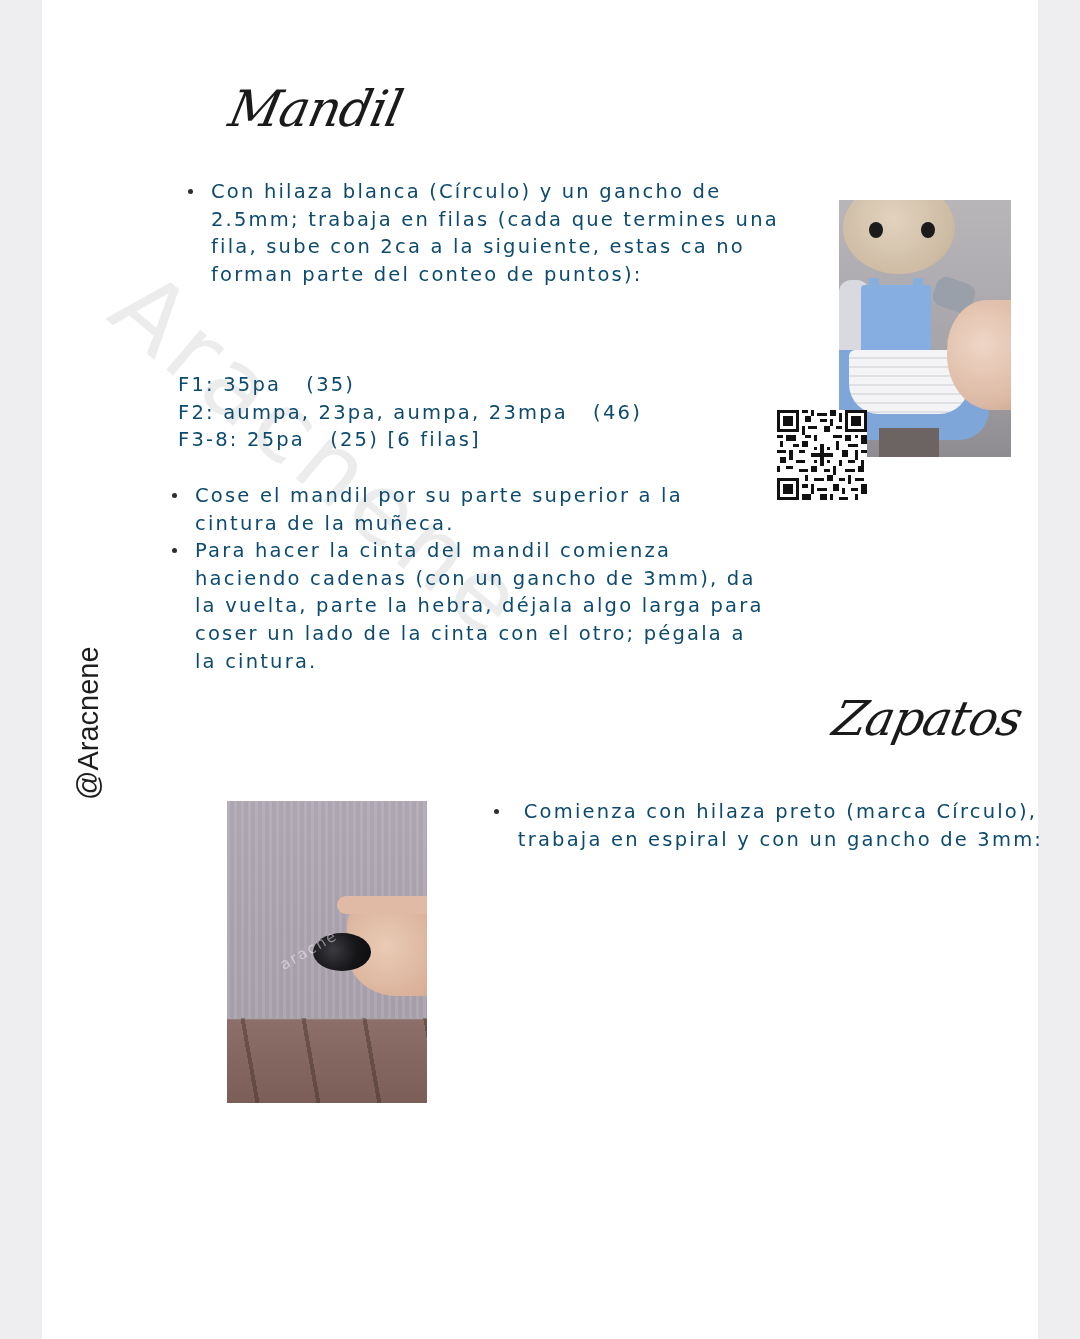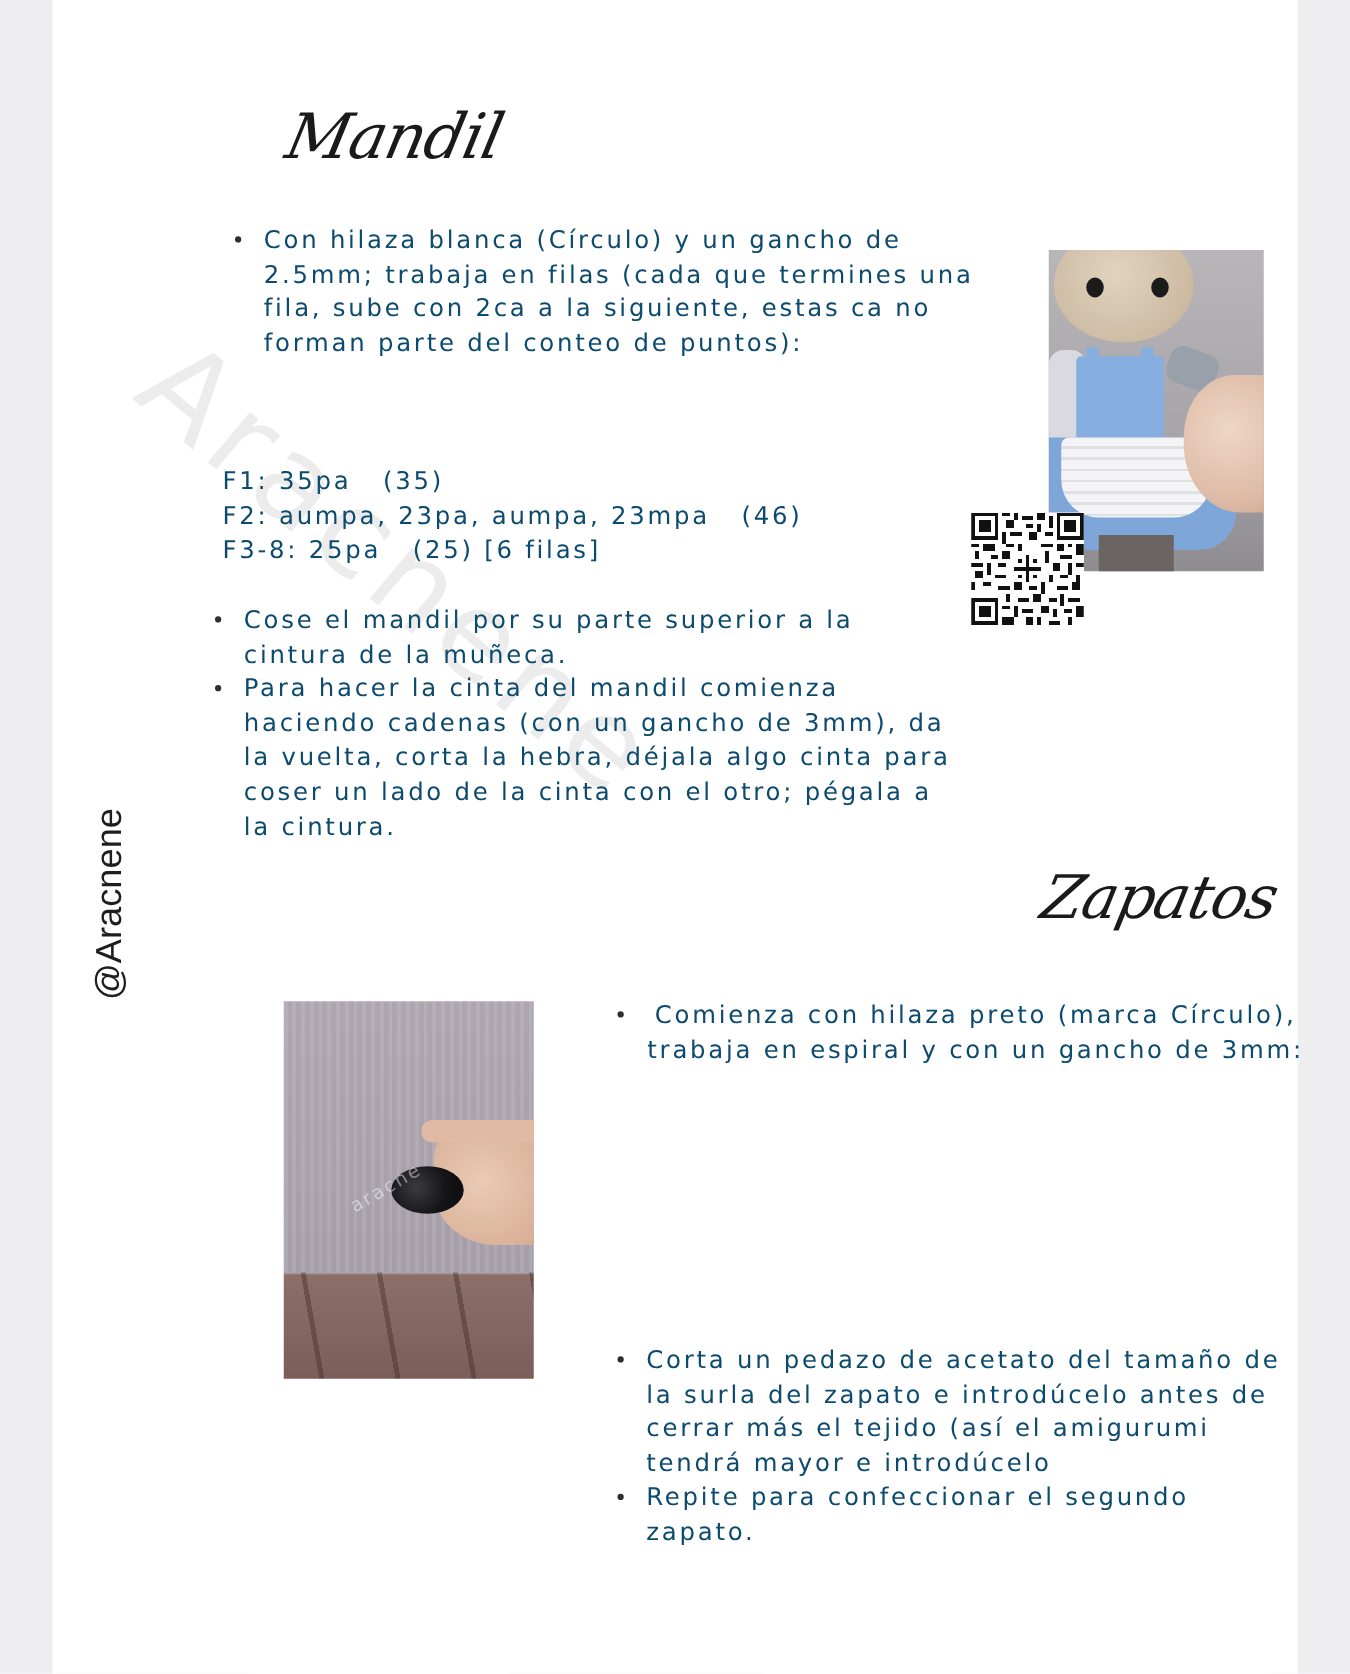--- a/index.html
+++ b/index.html
@@ -184,21 +184,21 @@
 
   <div id="mandil-rows" class="text-block">
     <div class="row-line">F1: 35pa   (35)</div>
     <div class="row-line">F2: aumpa, 23pa, aumpa, 23mpa   (46)</div>
     <div class="row-line">F3-8: 25pa   (25) [6 filas]</div>
   </div>
 
   <div id="mandil-finish" class="text-block">
     <ul class="bullets">
       <li>Cose el mandil por su parte superior a la cintura de la muñeca.</li>
-      <li>Para hacer la cinta del mandil comienza haciendo cadenas (con un gancho de 3mm), da la vuelta, corta la hebra, déjala algo cinta para coser un lado de la cinta con el otro; pégala a la cintura.</li>
+      <li>Para hacer la cinta del mandil comienza haciendo cadenas (con un gancho de 3mm), da la vuelta, parte la hebra, déjala algo larga para coser un lado de la cinta con el otro; pégala a la cintura.</li>
     </ul>
   </div>
 
   <div class="photo-doll" title="Crocheted doll wearing a blue dress with white apron">
     <div class="doll-arm-l"></div>
     <div class="doll-arm-r"></div>
     <div class="doll-skirt-blue"></div>
     <div class="doll-strap" style="left:30px"></div>
     <div class="doll-strap" style="left:74px"></div>
     <div class="doll-bib"></div>
@@ -238,22 +238,16 @@
     <div class="shoe-watermark">aracne</div>
   </div>
 
   <div id="zapatos-intro" class="text-block">
     <ul class="bullets">
       <li>Comienza con hilaza preto (marca Círculo), trabaja en espiral y con un gancho de 3mm:</li>
     </ul>
   </div>
 
 
-  <div id="zapatos-finish" class="text-block">
-    <ul class="bullets">
-      <li>Corta un pedazo de acetato del tamaño de la surla del zapato e introdúcelo antes de cerrar más el tejido (así el amigurumi tendrá mayor  e introdúcelo</li>
-      <li>Repite para confeccionar el segundo zapato.</li>
-    </ul>
-  </div>
 
 </div>
 
 <div class="handle">@Aracnene</div>
 
 </body></html>

